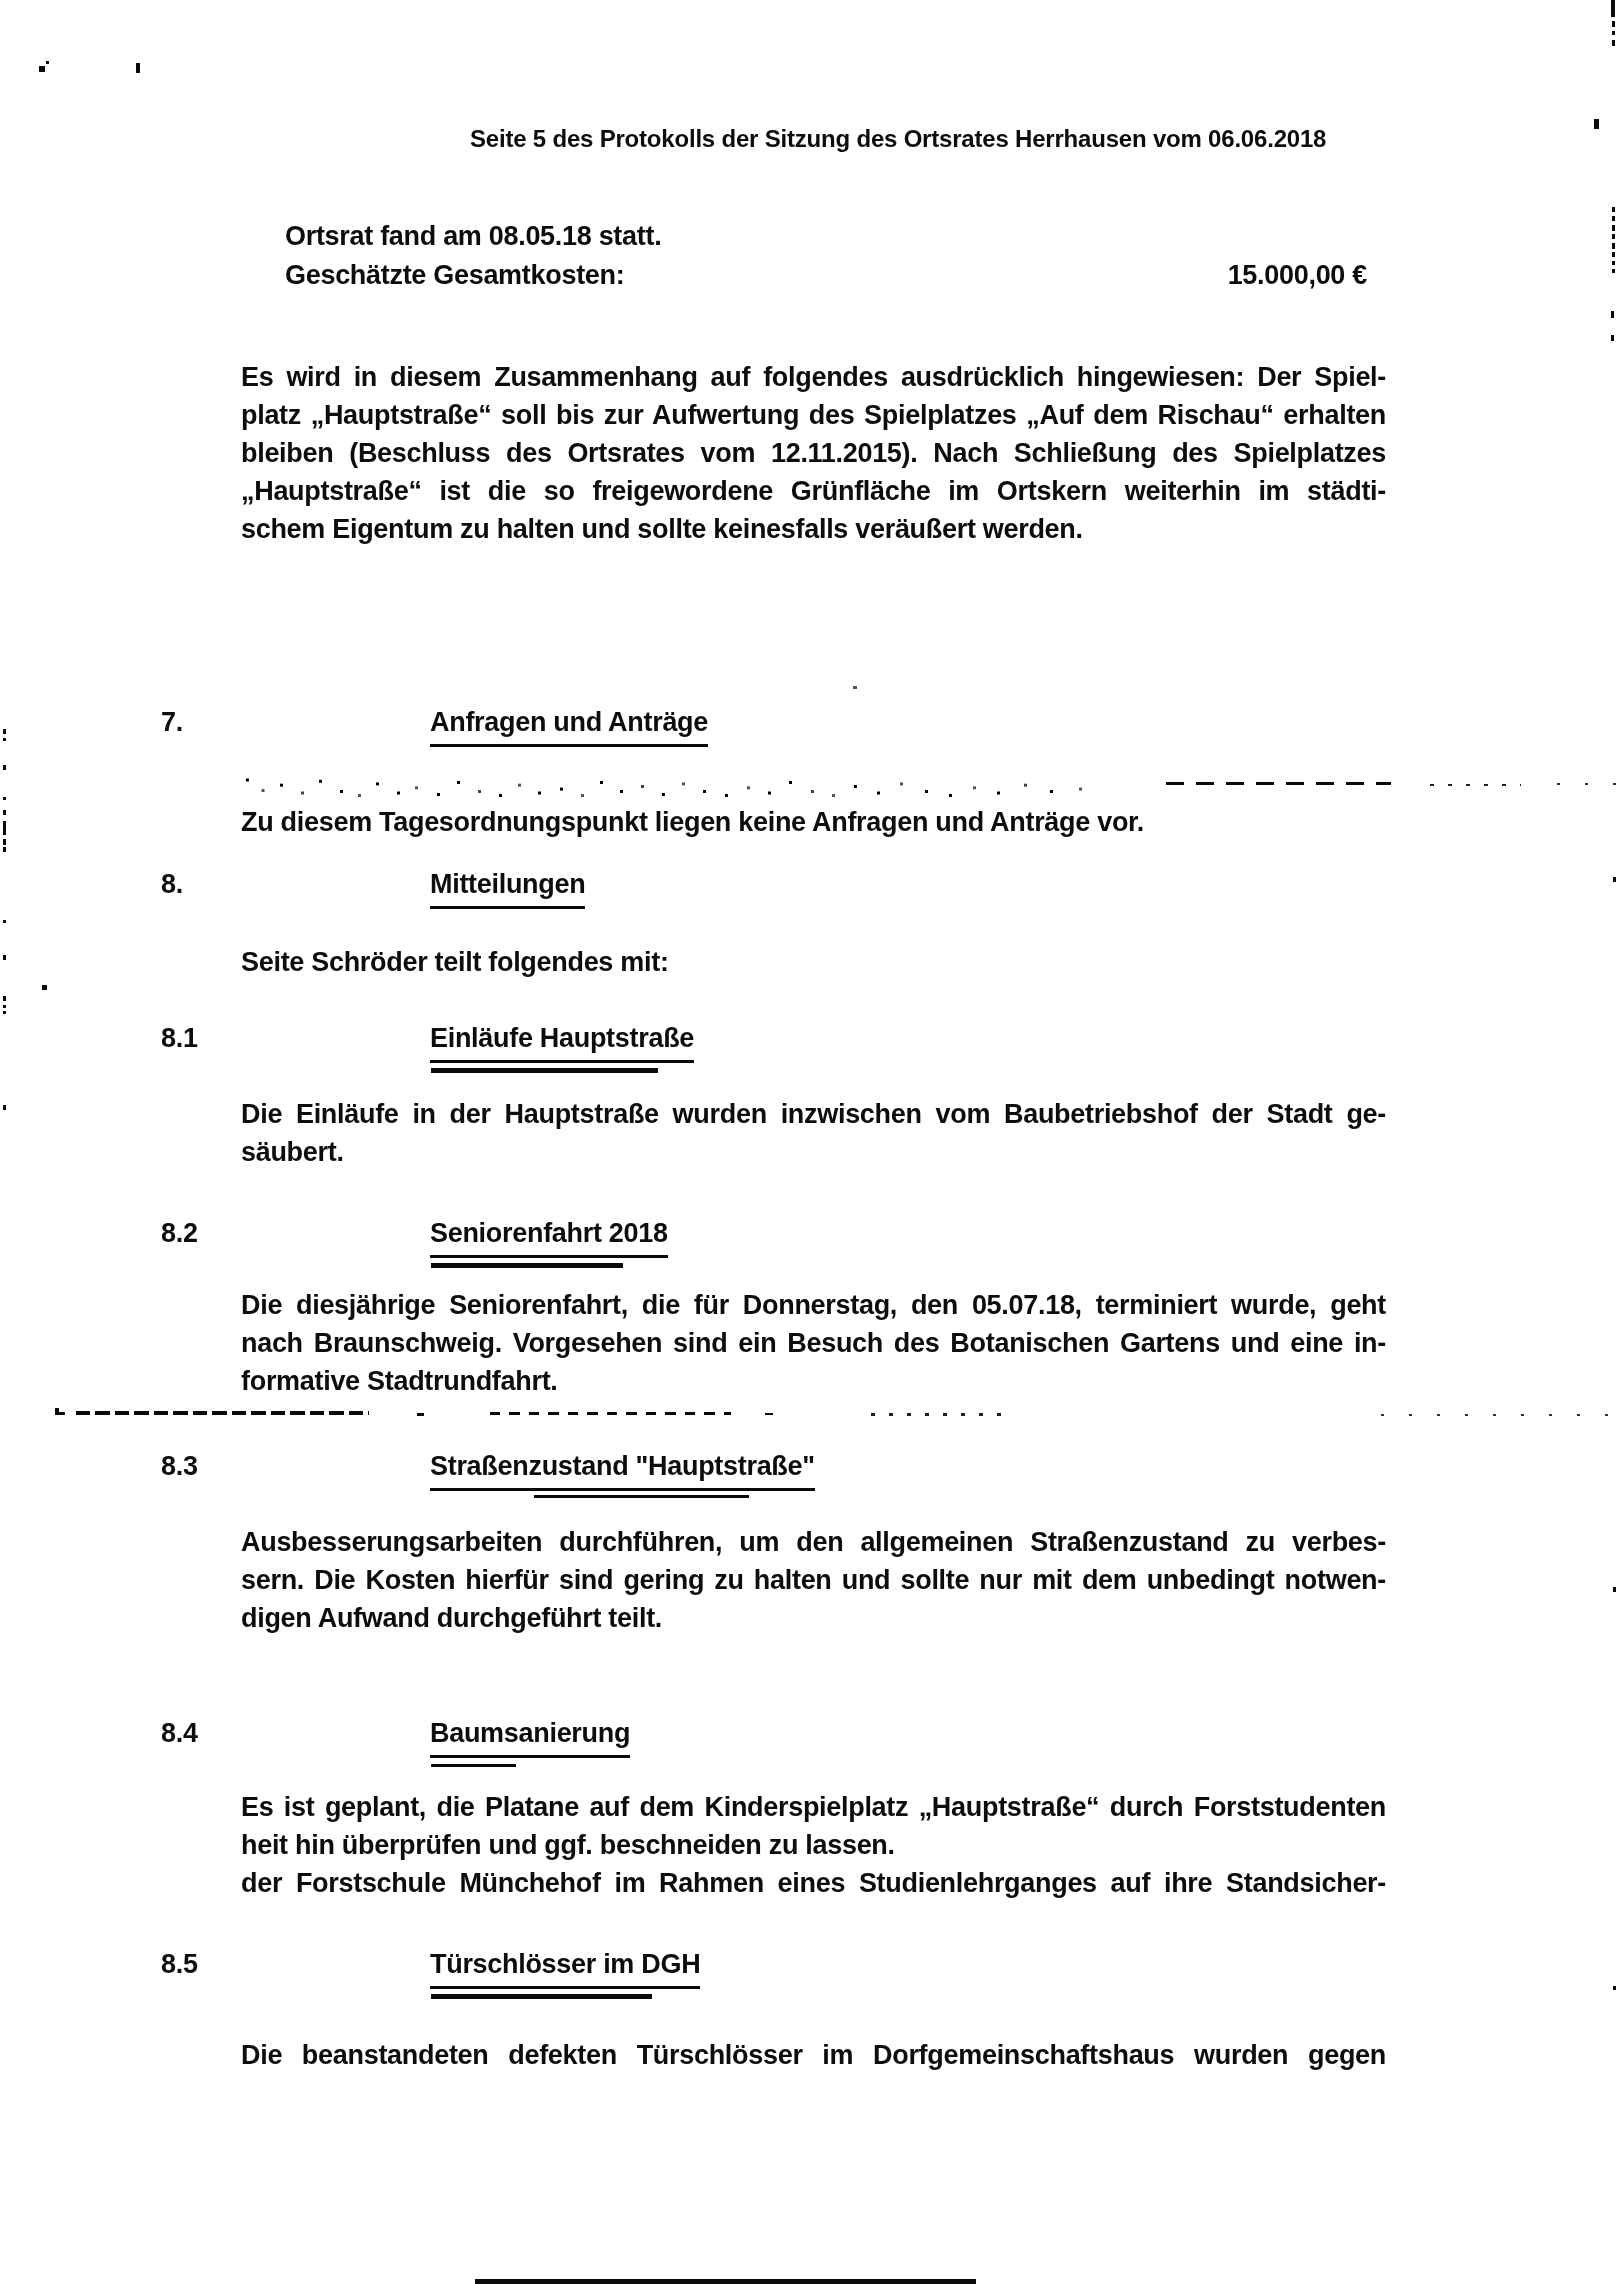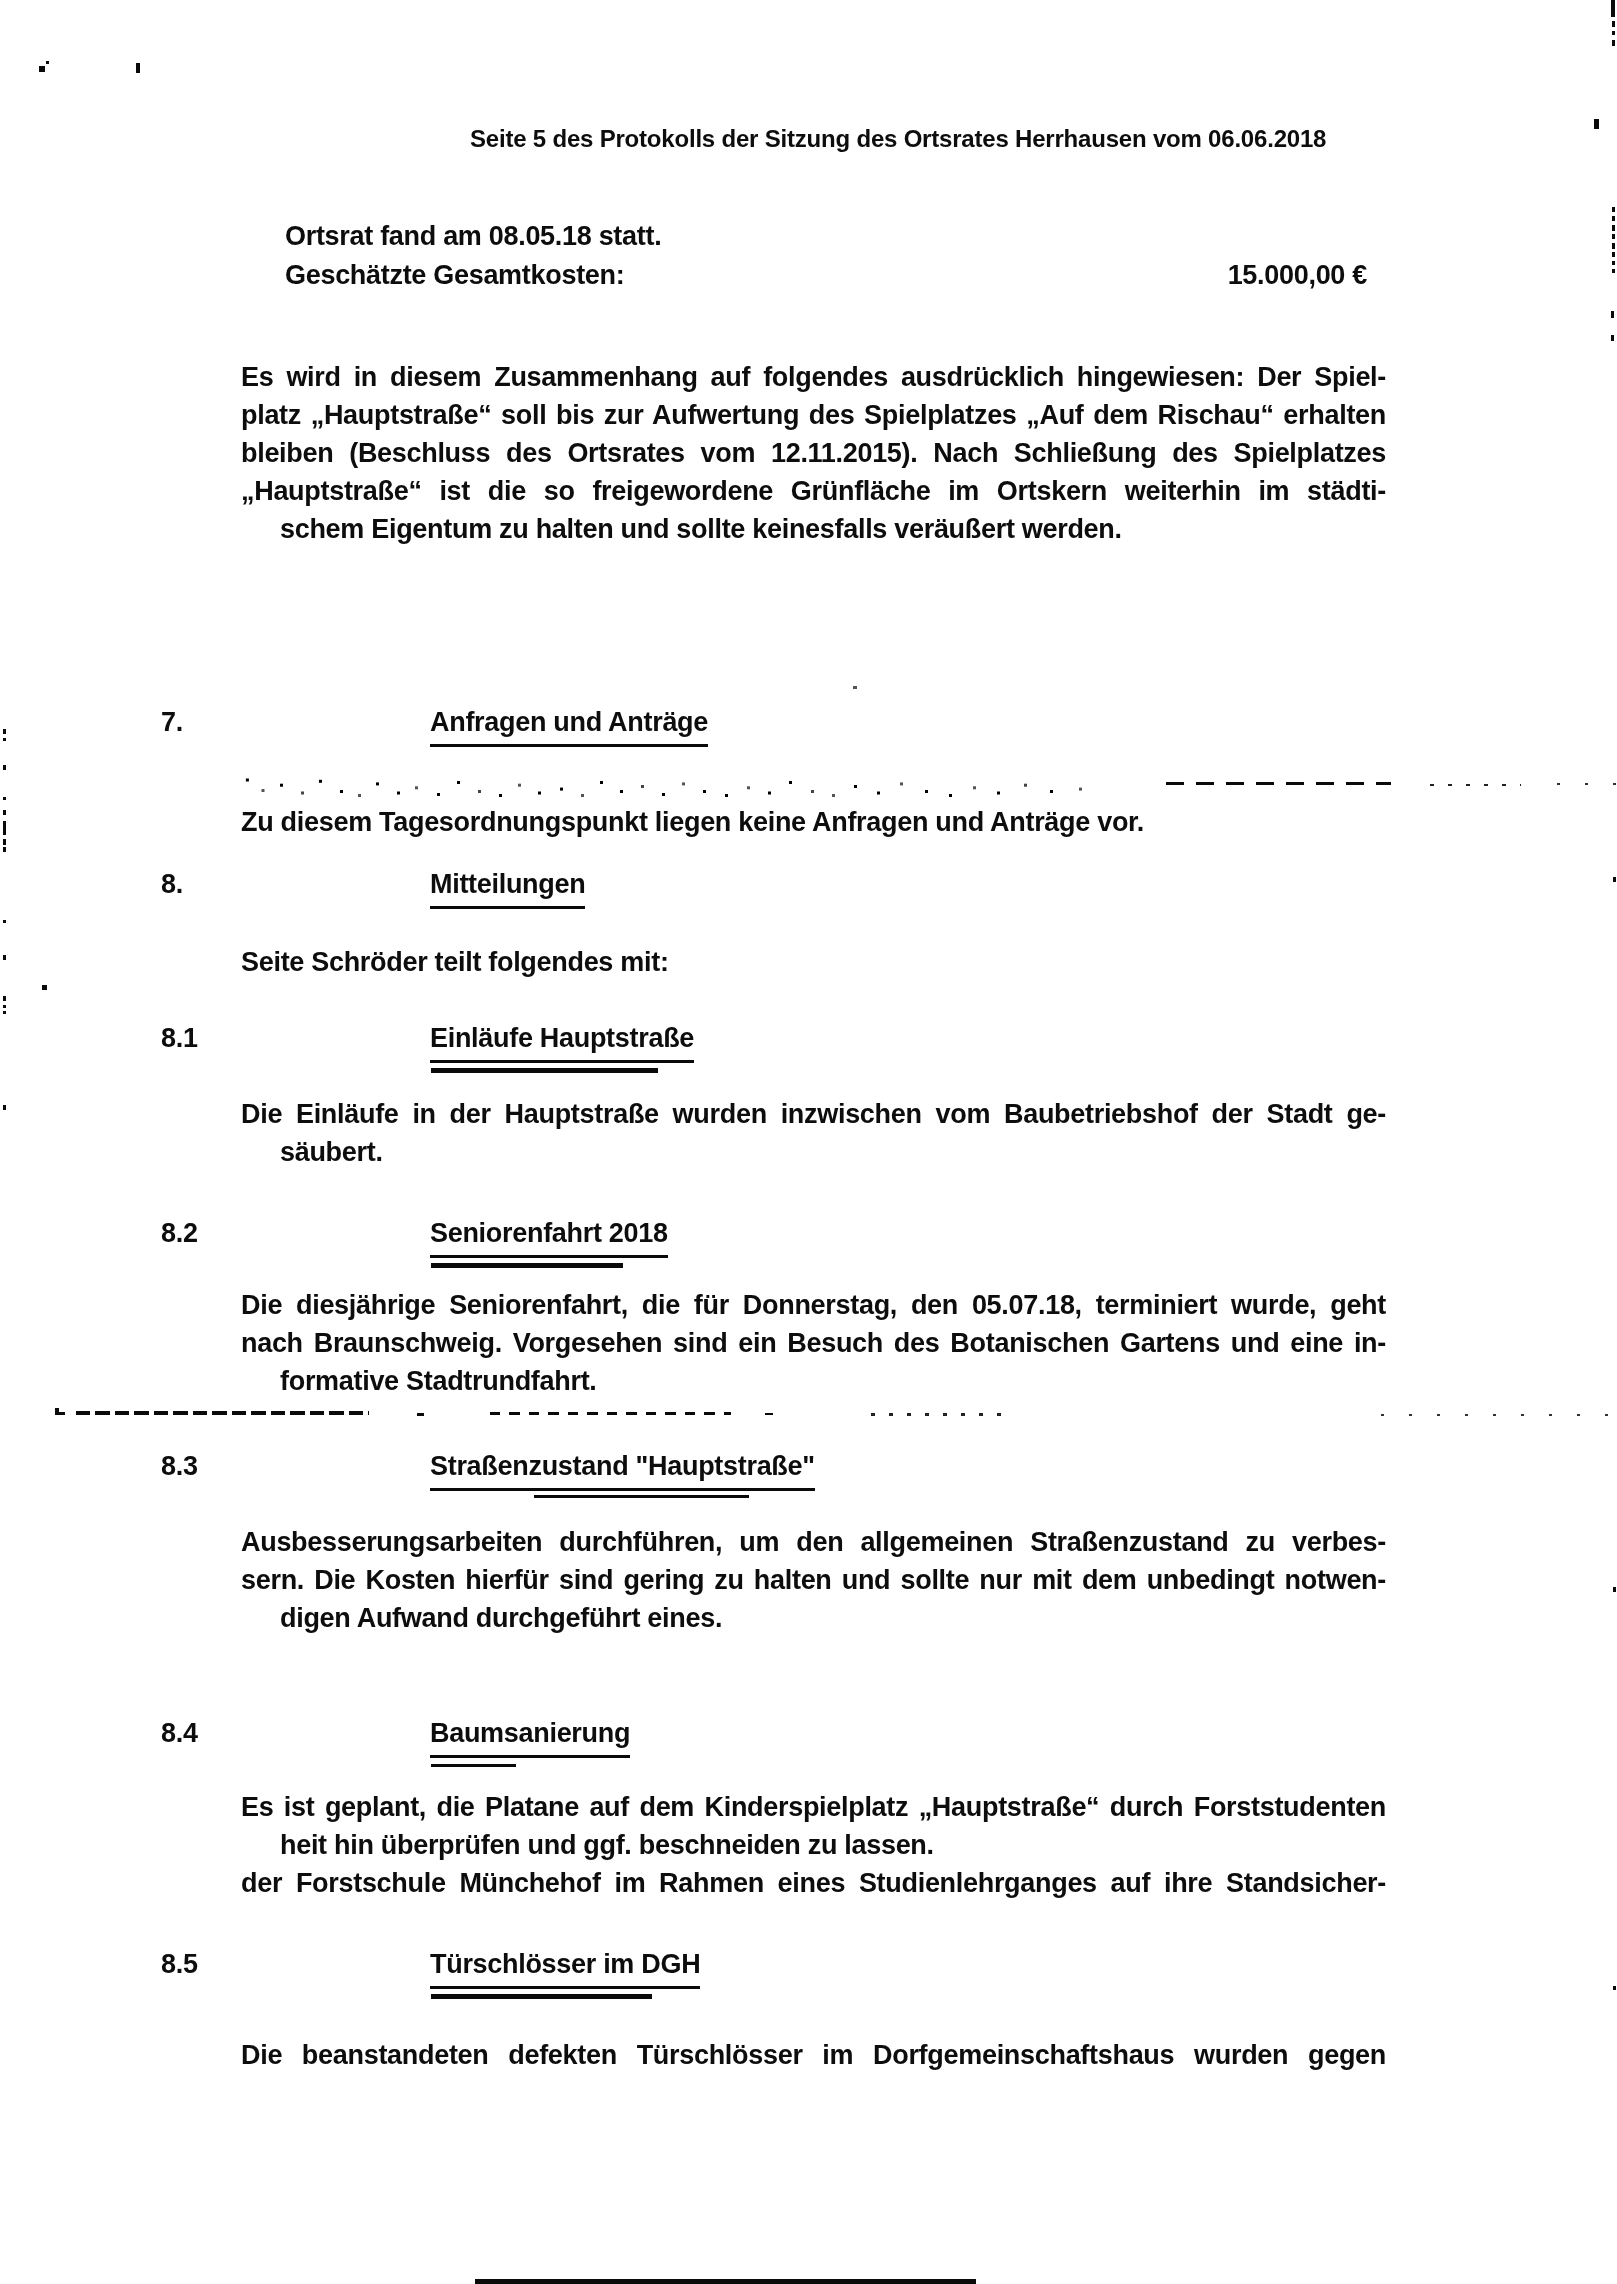--- a/index.html
+++ b/index.html
@@ -10,21 +10,21 @@
     font-family:"Liberation Sans","DejaVu Sans",sans-serif;
     color:#0d0d0d;
     overflow:hidden;
   }
   .abs{position:absolute;}
   .t{font-weight:700;font-size:27px;letter-spacing:-0.3px;line-height:38px;white-space:nowrap;}
   .hdr{font-weight:700;font-size:24px;letter-spacing:-0.2px;white-space:nowrap;}
   .para{width:1145px;}
   .para .ln{height:38px;font-weight:700;font-size:27px;letter-spacing:-0.3px;white-space:normal;}
   .ln.stretch{text-align:justify;text-align-last:justify;}
-  .ln.plain{text-align:left;margin-left:39px;}
+  .ln.plain{text-align:left;}
   .secnum{font-weight:700;font-size:27px;letter-spacing:-0.3px;}
   .sectitle{font-weight:700;font-size:27px;letter-spacing:-0.3px;
     border-bottom:3.3px solid #0a0a0a;padding-bottom:5.9px;display:inline-block;white-space:nowrap;}
   .bar{background:#0a0a0a;}
   .dash-a{background:repeating-linear-gradient(90deg,#0a0a0a 0 14.3px,transparent 14.3px 19.5px);}
   .dash-b{background:repeating-linear-gradient(90deg,#0a0a0a 0 10.4px,transparent 10.4px 19.5px);}
   .dash-c{background:repeating-linear-gradient(90deg,#222 0 3.9px,transparent 3.9px 18px);}
   .dash-d{background:repeating-linear-gradient(90deg,#333 0 3.3px,transparent 3.3px 28px);}
   .dash-e{background:repeating-linear-gradient(90deg,#0a0a0a 0 18px,transparent 18px 30px);}
   
@@ -83,21 +83,21 @@
     <div class="ln stretch">nach Braunschweig. Vorgesehen sind ein Besuch des Botanischen Gartens und eine in-</div>
     <div class="ln plain">formative Stadtrundfahrt.</div>
   </div>
 
   <div class="abs secnum" style="left:161px;top:1451px;text-align:right;">8.3</div>
   <div class="abs sectitle" style="left:430px;top:1451px;">Straßenzustand "Hauptstraße"</div>
   <div class="abs bar" style="left:534px;top:1495px;width:215px;height:3.3px;"></div>
   <div class="abs para" style="left:241px;top:1527px;">
     <div class="ln stretch">Ausbesserungsarbeiten durchführen, um den allgemeinen Straßenzustand zu verbes-</div>
     <div class="ln stretch">sern. Die Kosten hierfür sind gering zu halten und sollte nur mit dem unbedingt notwen-</div>
-    <div class="ln plain">digen Aufwand durchgeführt eines.</div>
+    <div class="ln plain">digen Aufwand durchgeführt teilt.</div>
   </div>
 
   <div class="abs secnum" style="left:161px;top:1718px;">8.4</div>
   <div class="abs sectitle" style="left:430px;top:1718px;">Baumsanierung</div>
   <div class="abs bar" style="left:431px;top:1764px;width:85px;height:3.3px;"></div>
   <div class="abs para" style="left:241px;top:1792px;">
     <div class="ln stretch">Es ist geplant, die Platane auf dem Kinderspielplatz „Hauptstraße“ durch Forststudenten</div>
     <div class="ln plain">heit hin überprüfen und ggf. beschneiden zu lassen.</div>
     <div class="ln stretch">der Forstschule Münchehof im Rahmen eines Studienlehrganges auf ihre Standsicher-</div>
   </div>

